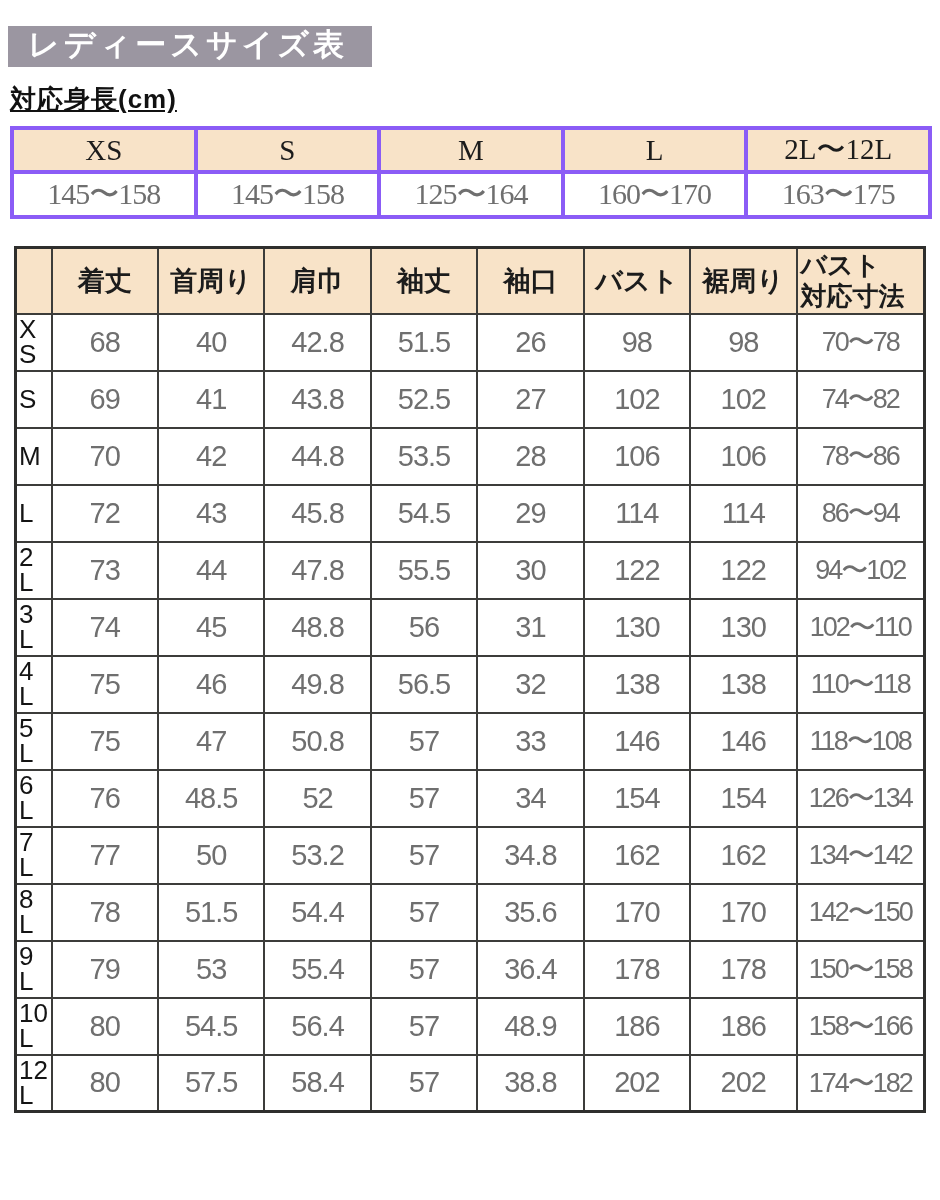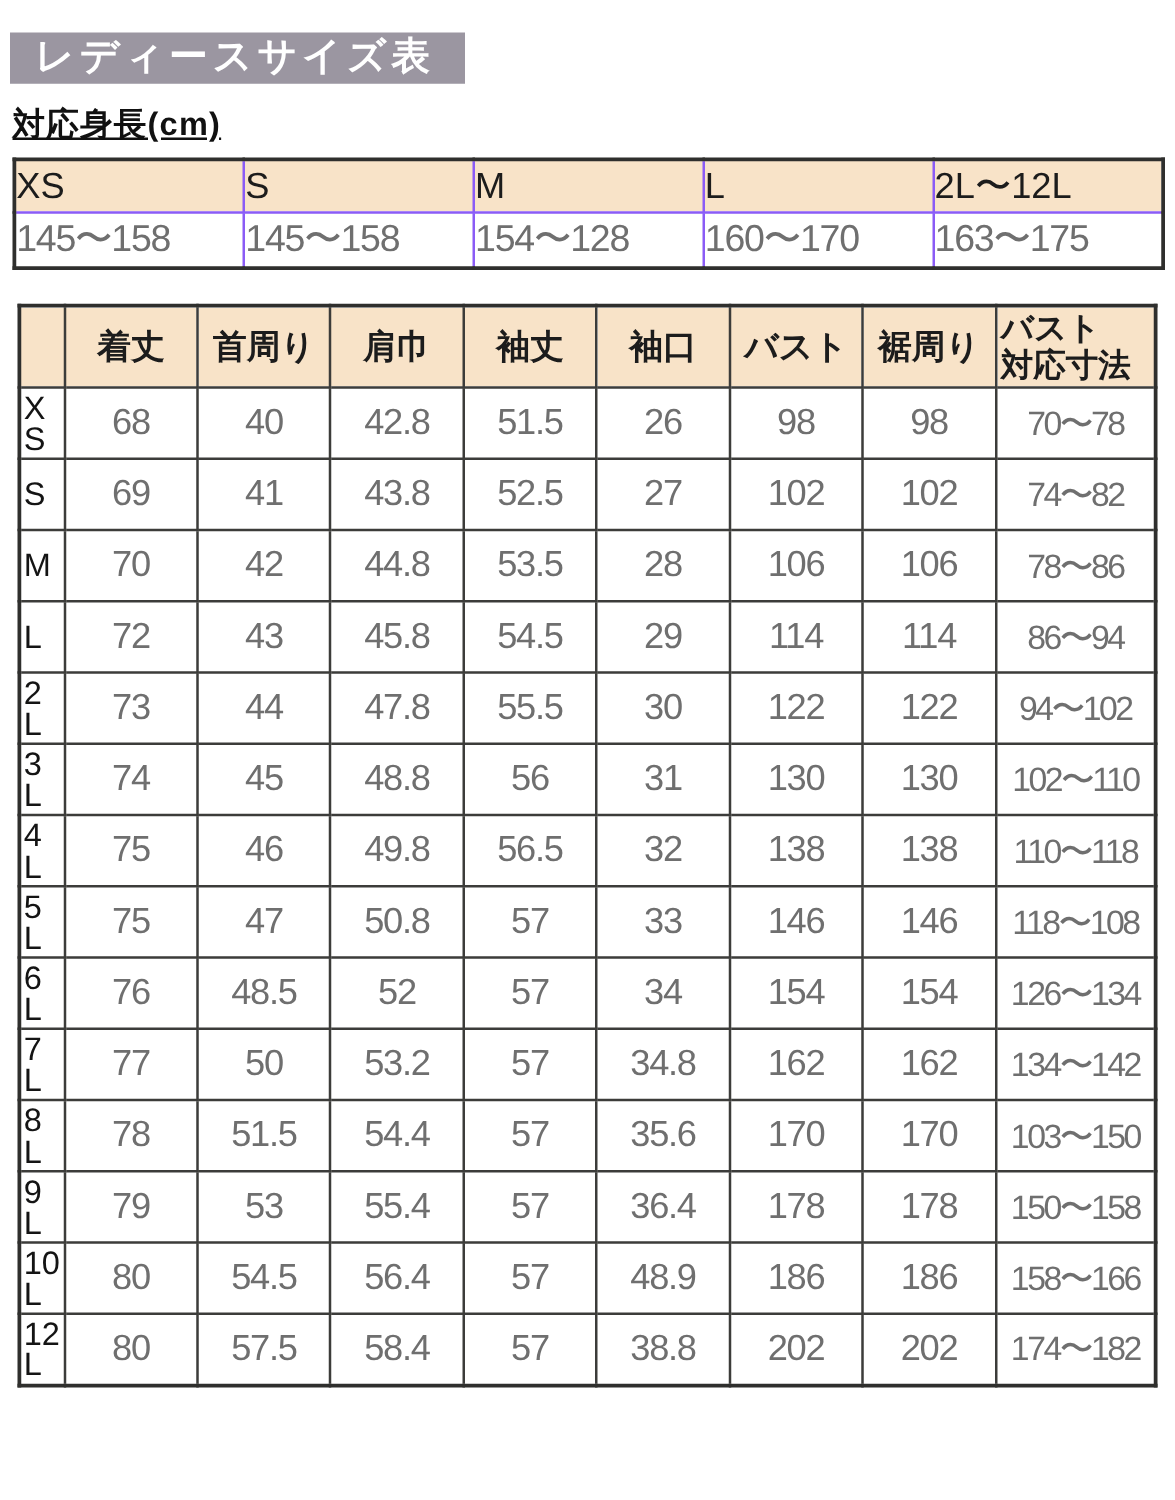--- a/index.html
+++ b/index.html
@@ -37,24 +37,25 @@
 
   table { border-collapse: collapse; table-layout: fixed; }
 
   
   .height-table {
     margin-left: 10px;
     width: 922px;
     border: 3px solid #2f2f2d;
   }
   .height-table td {
-    border: 2px solid #8b5cf6;
-    text-align: left;
+    border: 4px solid #8b5cf6;
+    text-align: center;
     padding: 0;
     overflow: hidden;
+    font-family: Liberation Serif, serif;
   }
   .height-table thead td {
     background: #f8e3c8;
     height: 37px;
     font-size: 29px;
     color: #1c1c1c;
     letter-spacing: 0px;
   }
   .height-table tbody td {
     height: 44px;
@@ -127,21 +128,21 @@
           <td>S</td>
           <td>M</td>
           <td>L</td>
           <td>2L〜12L</td>
         </tr>
     </thead>
     <tbody>
       <tr id="height-value-row">
           <td>145〜158</td>
           <td>145〜158</td>
-          <td>154〜128</td>
+          <td>125〜164</td>
           <td>160〜170</td>
           <td>163〜175</td>
         </tr>
     </tbody>
   </table>
 
   <table class="size-table">
     <colgroup id="size-colgroup">
         <col class="c-label">
         <col>
@@ -288,21 +289,21 @@
         <tr>
           <th>8
 L</th>
           <td>78</td>
           <td>51.5</td>
           <td>54.4</td>
           <td>57</td>
           <td>35.6</td>
           <td>170</td>
           <td>170</td>
-          <td class="last-v">103〜150</td>
+          <td class="last-v">142〜150</td>
         </tr>
         <tr>
           <th>9
 L</th>
           <td>79</td>
           <td>53</td>
           <td>55.4</td>
           <td>57</td>
           <td>36.4</td>
           <td>178</td>

